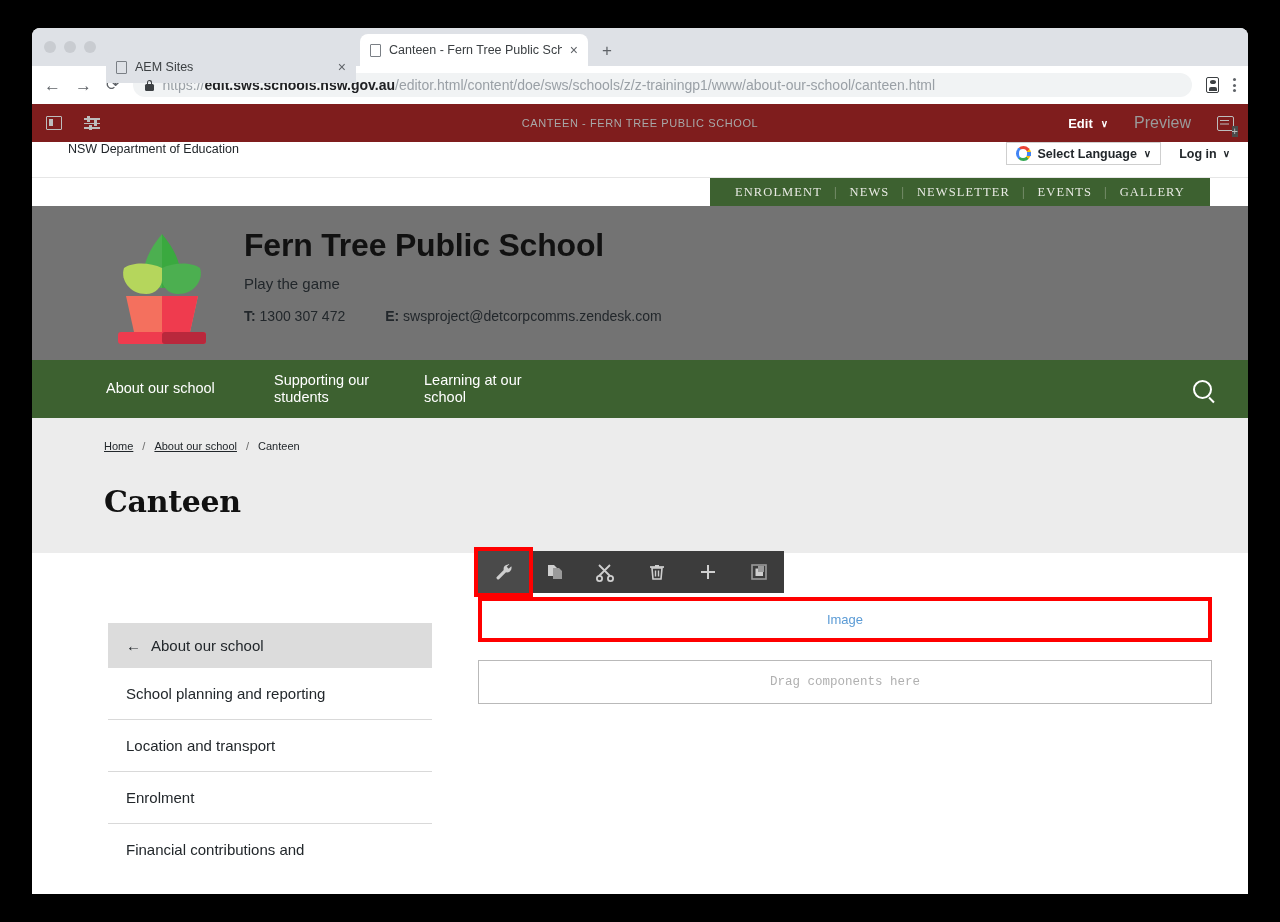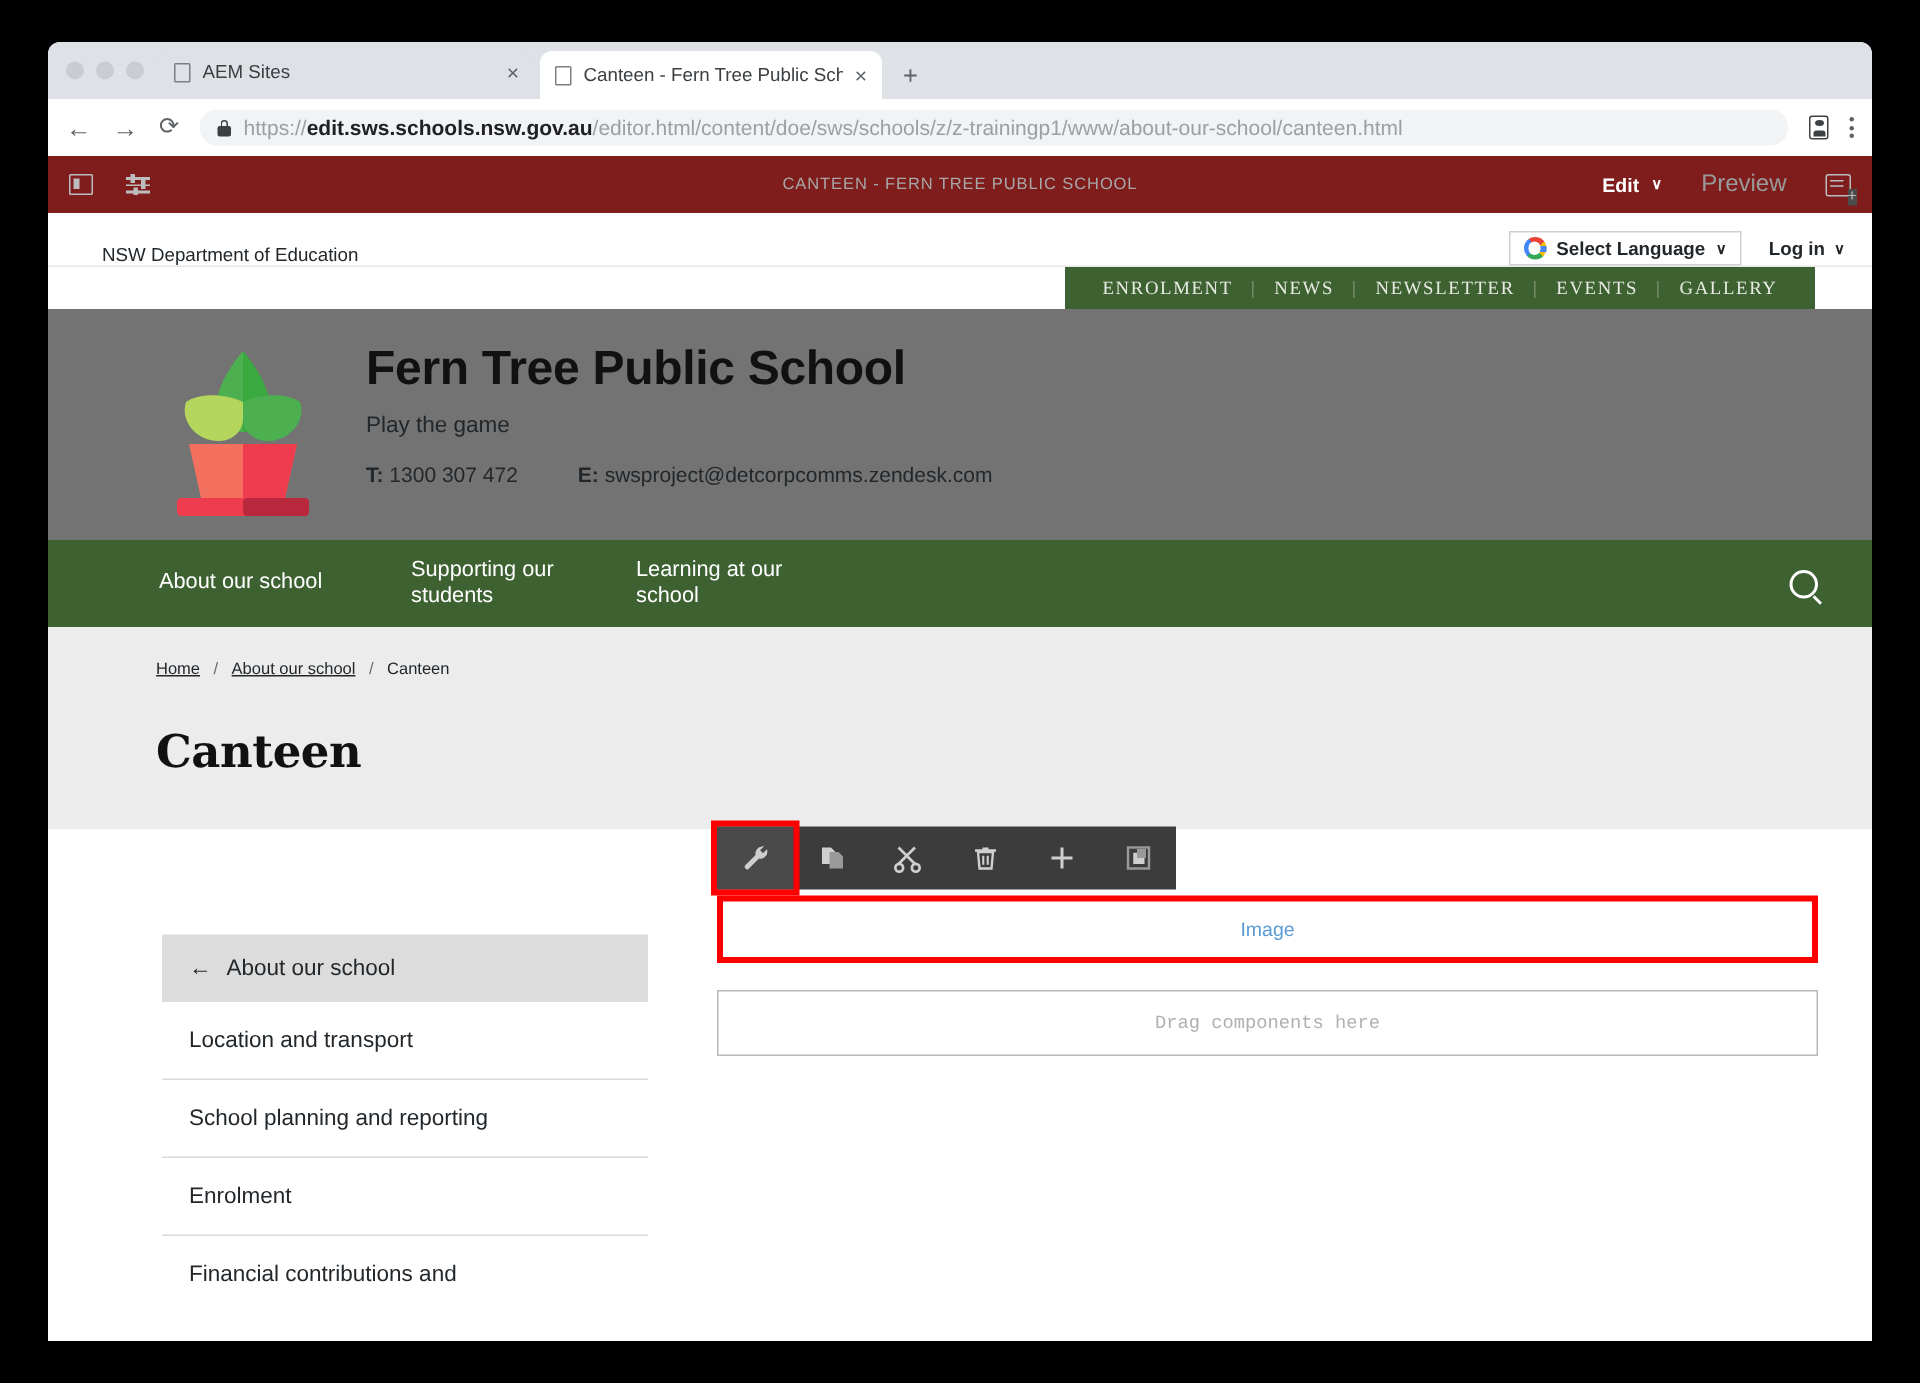--- a/index.html
+++ b/index.html
@@ -10,21 +10,21 @@
   .frame{
     position:absolute;left:32px;top:28px;width:1216px;height:866px;
     background:#fff;border-radius:8px 8px 0 0;overflow:hidden;
   }
 
   
   .tabstrip{height:38px;background:#dee1e6;position:relative;}
   .dots{position:absolute;left:12px;top:13px;display:flex;gap:8px;}
   .dot{width:12px;height:12px;border-radius:50%;background:#c9ccd1;}
   .tab{
-    position:absolute;top:4px;height:32px;border-radius:8px 8px 0 0;
+    position:absolute;top:23px;height:32px;border-radius:8px 8px 0 0;
     display:flex;align-items:center;padding:0 10px;box-sizing:border-box;
     font-size:12.5px;color:#3c4043;gap:8px;
   }
   .tab.inactive{left:74px;width:250px;background:#dee1e6;}
   .tab.active{left:328px;width:228px;background:#fff;top:6px;height:32px;}
   .tab-title{flex:1;white-space:nowrap;overflow:hidden;text-overflow:clip;}
   .tab-x{font-size:14px;color:#5f6368;line-height:1;}
   .pageicon{
     width:11px;height:13px;border:1.4px solid #7a7f85;border-radius:1px;
     box-sizing:border-box;flex:none;
@@ -75,21 +75,21 @@
   .aem-edit{font-size:13px;color:#fff;font-weight:bold;display:flex;align-items:center;gap:8px;}
   .aem-preview{font-size:16px;color:#9a9a9a;}
   .chev{font-size:10px;}
   .icn-annot{width:17px;height:15px;border:1.7px solid #bdbdbd;border-radius:2px;position:relative;box-sizing:border-box;}
   .icn-annot::before{content:"";position:absolute;left:2px;top:3px;width:9px;height:1.5px;background:#bdbdbd;box-shadow:0 3.5px 0 #bdbdbd;}
   .icn-annot::after{content:"+";position:absolute;right:-5px;bottom:-7px;font-size:11px;color:#bdbdbd;background:#4b4b4b;line-height:1;}
 
   
   .site{height:790px;background:#fff;overflow:hidden;position:relative;}
   .doe{
-    height:35px;background:#fff;display:flex;align-items:flex-end;
+    height:35px;background:#fff;display:flex;align-items:flex-start;
     padding:0 18px 0 36px;border-bottom:1px solid #e6e6e6;
   }
   .doe-label{font-size:12.5px;color:#22272b;}
   .doe-right{margin-left:auto;display:flex;align-items:center;gap:18px;}
   .langbox{
     display:flex;align-items:center;gap:7px;border:1px solid #cfcfcf;background:#fff;
     padding:3px 9px;font-size:12.5px;color:#22272b;font-weight:bold;
   }
   .gicon{
     width:15px;height:15px;border-radius:50%;flex:none;
@@ -315,22 +315,22 @@
       </div>
       <div class="pagetitle">Canteen</div>
     </div>
 
     <div class="content">
       <div class="sidenav">
         <div class="sn-head">
           <span>←</span>
           <span>About our school</span>
         </div>
+        <div class="sn-item">School planning and reporting</div>
         <div class="sn-item">Location and transport</div>
-        <div class="sn-item">School planning and reporting</div>
         <div class="sn-item">Enrolment</div>
         <div class="sn-item">Financial contributions and</div>
       </div>
 
       <div class="para">
         <div class="cmp-toolbar">
           <div class="cmp-btn sel">
             <svg class="cmp-icon" width="20" height="20" viewBox="0 0 20 20">
               <path d="M14.2 2.4a4.6 4.6 0 0 0-4.5 5.6L3 14.7a1.6 1.6 0 0 0 0 2.3 1.6 1.6 0 0 0 2.3 0l6.7-6.7a4.6 4.6 0 0 0 5.6-4.5 4.6 4.6 0 0 0-.3-1.6l-2.6 2.6-2-2 2.6-2.6a4.6 4.6 0 0 0-1.1-.2z" fill="#cfcfcf"></path>
             </svg>

